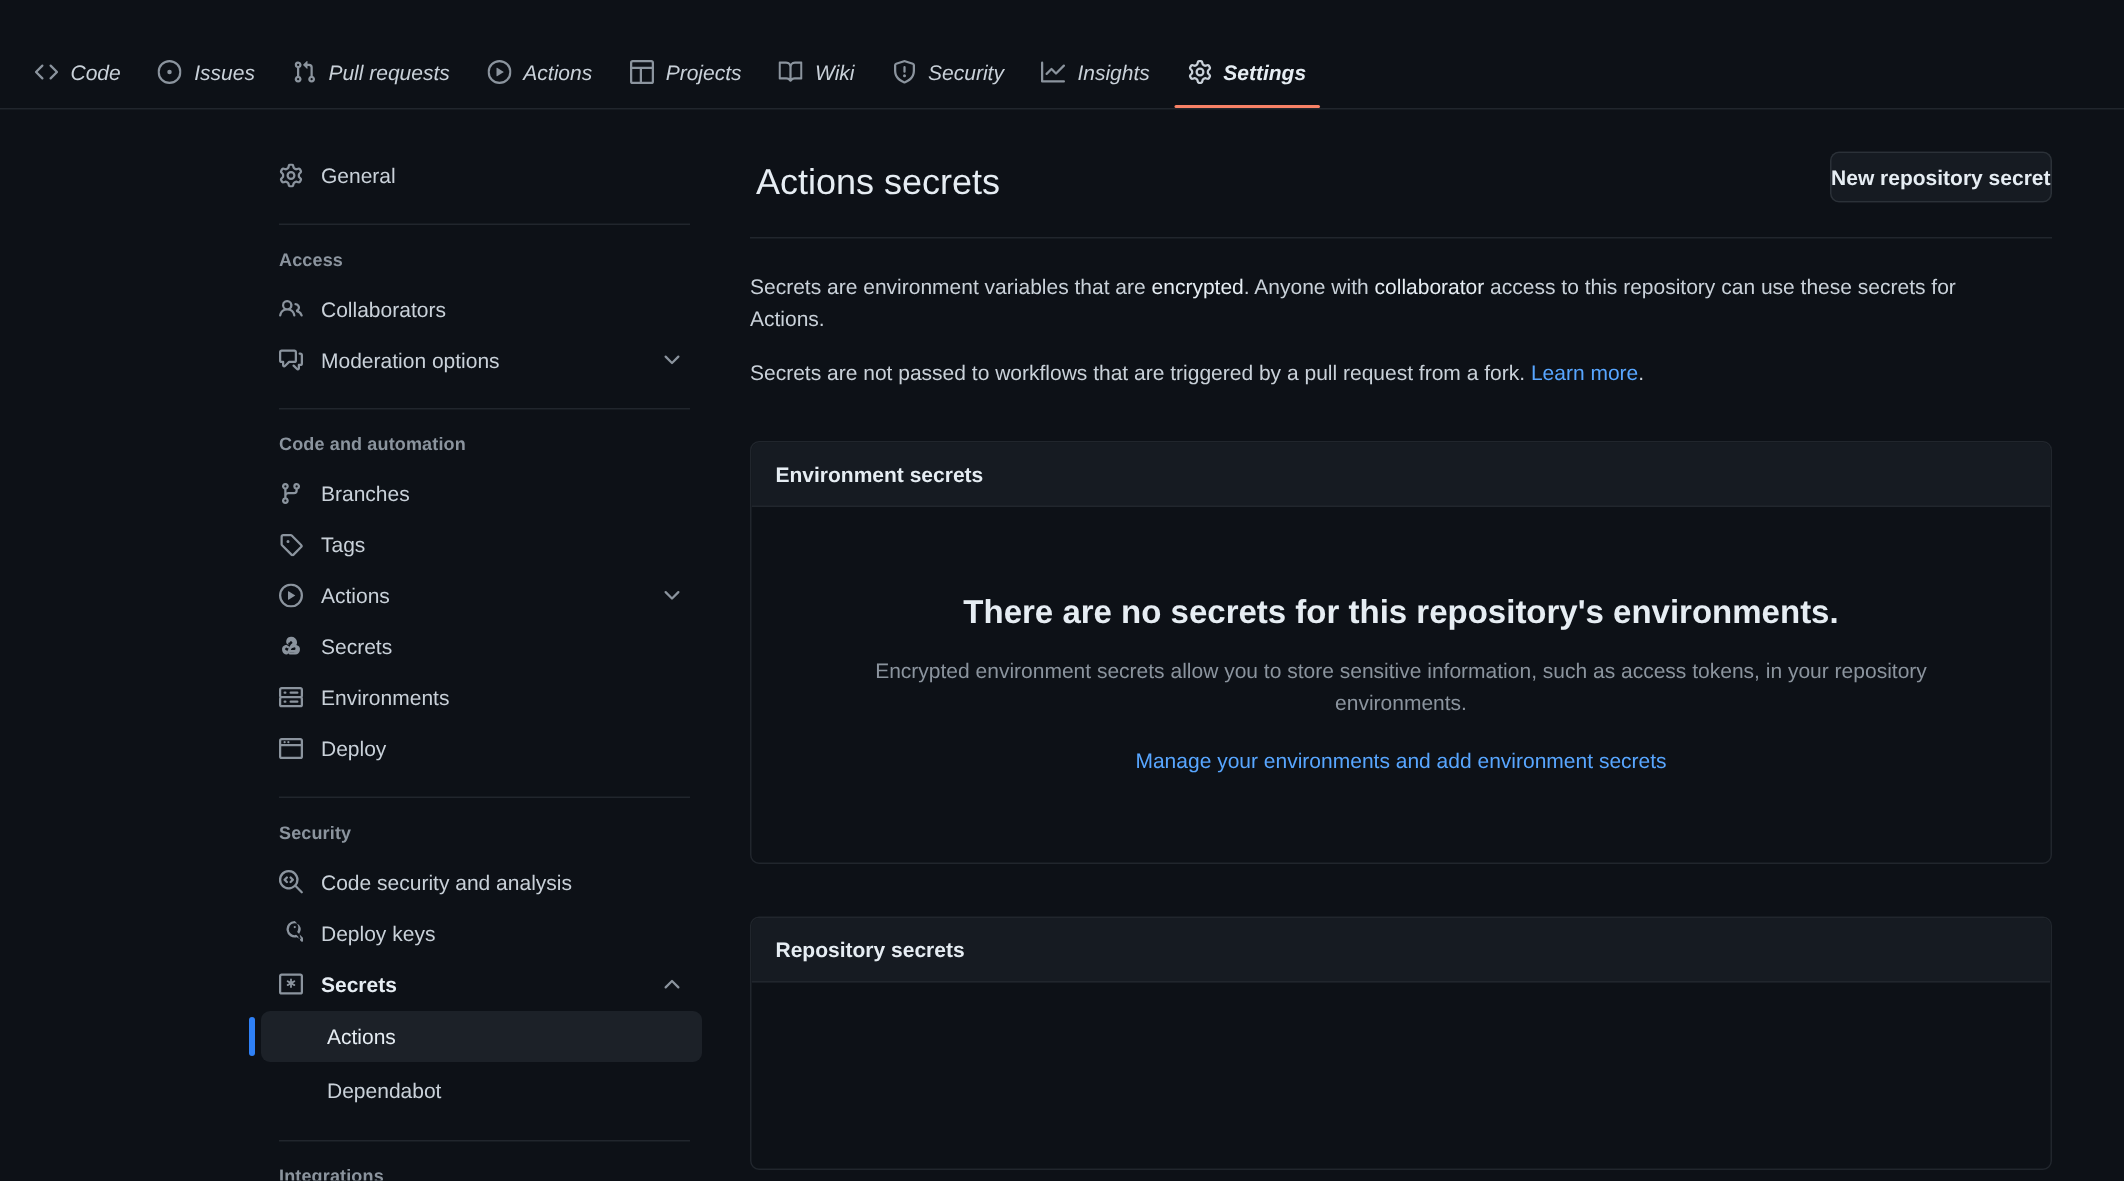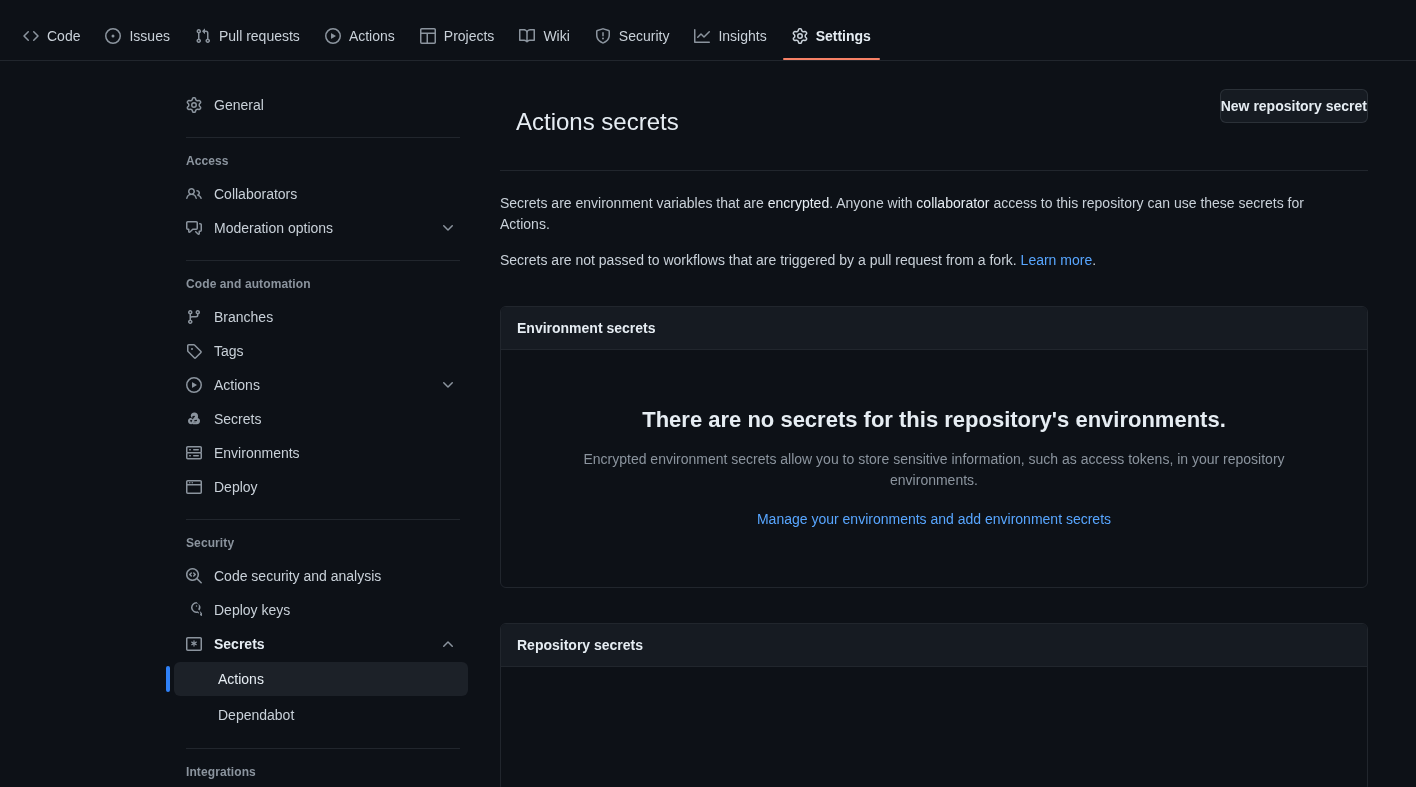--- a/index.html
+++ b/index.html
@@ -20,26 +20,27 @@
   body{
     width:1416px;height:787px;overflow:hidden;
     background:var(--bg);
     color:var(--fg);
     font-family:"Liberation Sans","DejaVu Sans",sans-serif;
     font-size:14px;
     -webkit-font-smoothing:antialiased;
   }
   
   .topnav{
-    height:61px;
+    height:73px;
     background:var(--bg);
     border-bottom:1px solid var(--border);
     display:flex;align-items:flex-end;
     padding-left:14px;
     position:relative;
+    font-style:italic;
   }
   .nav-items{display:flex;align-items:flex-end;gap:0;}
   .nav-item{
     display:flex;align-items:center;gap:8px;
     padding:0 9px 16px 9px;
     margin-right:7px;
     color:var(--fg);
     font-size:14px;
     line-height:1;
     cursor:pointer;
@@ -137,21 +138,21 @@
   .main-head{
     display:flex;align-items:flex-start;justify-content:space-between;
     gap:16px;
     padding-bottom:17px;
     border-bottom:1px solid var(--border);
   }
   .main-title{
     font-size:24px;
     font-weight:normal;
     color:var(--fg-bright);
-    margin:16px;
+    margin:4px;
     line-height:1.25;
     padding-top:2px;
   }
   .btn{
     background:var(--bg-subtle);
     border:1px solid rgba(240,246,252,0.1);
     color:var(--fg-bright);
     font-size:14px;
     font-weight:bold;
     padding:6px 0;

